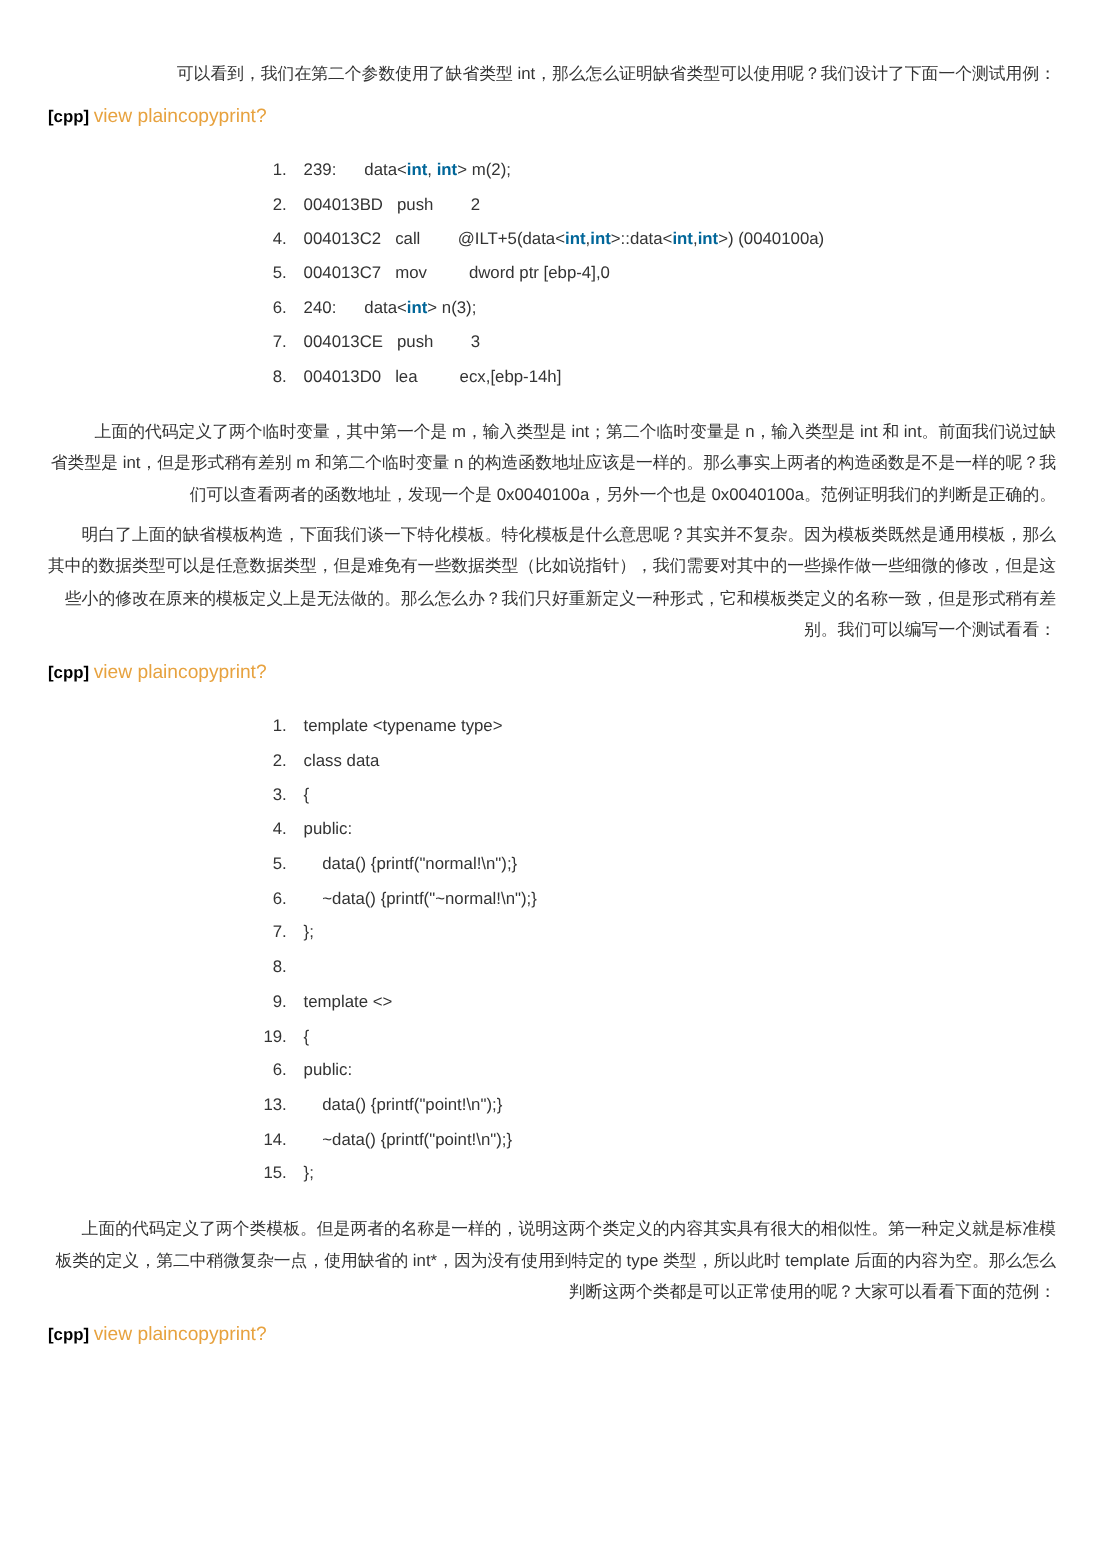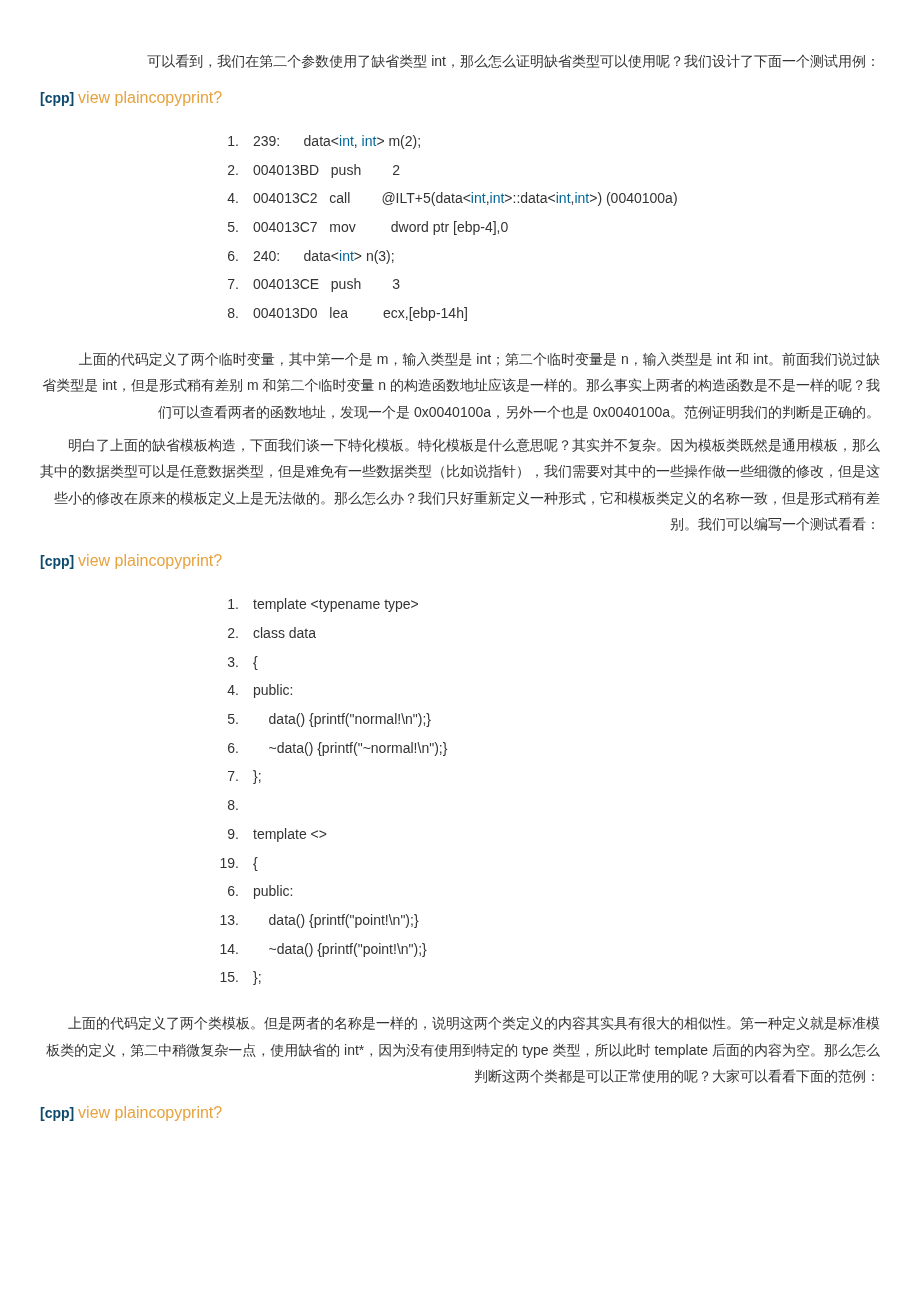--- a/index.html
+++ b/index.html
@@ -12,21 +12,21 @@
     padding: 40px 40px 40px 40px;
     box-sizing: border-box;
   }
   p {
     margin: 0 0 6px 0;
     text-indent: 2em;
     text-align: right;
   }
   .label {
     font-weight: bold;
-    color: #0c4a6e;
+    color: #000000;
     margin-top: 4px;
   }
   .toolbar {
     display: inline-block;
     margin-top: 2px;
   }
   .toolbar a {
     color: #e7a23f;
     text-decoration: none;
     font-size: 16px;
@@ -48,21 +48,21 @@
   }
   ol.code li .ln {
     display: inline-block;
     width: 24px;
     text-align: right;
     margin-right: 14px;
     color: #333;
   }
   .kw {
     color: #006699;
-    font-weight: normal;
+    font-weight: bold;
   }
   .para-block {
     margin-top: 8px;
     margin-bottom: 4px;
   }
 </style>
 </head>
 <body>
 
 <div class="para-block">

